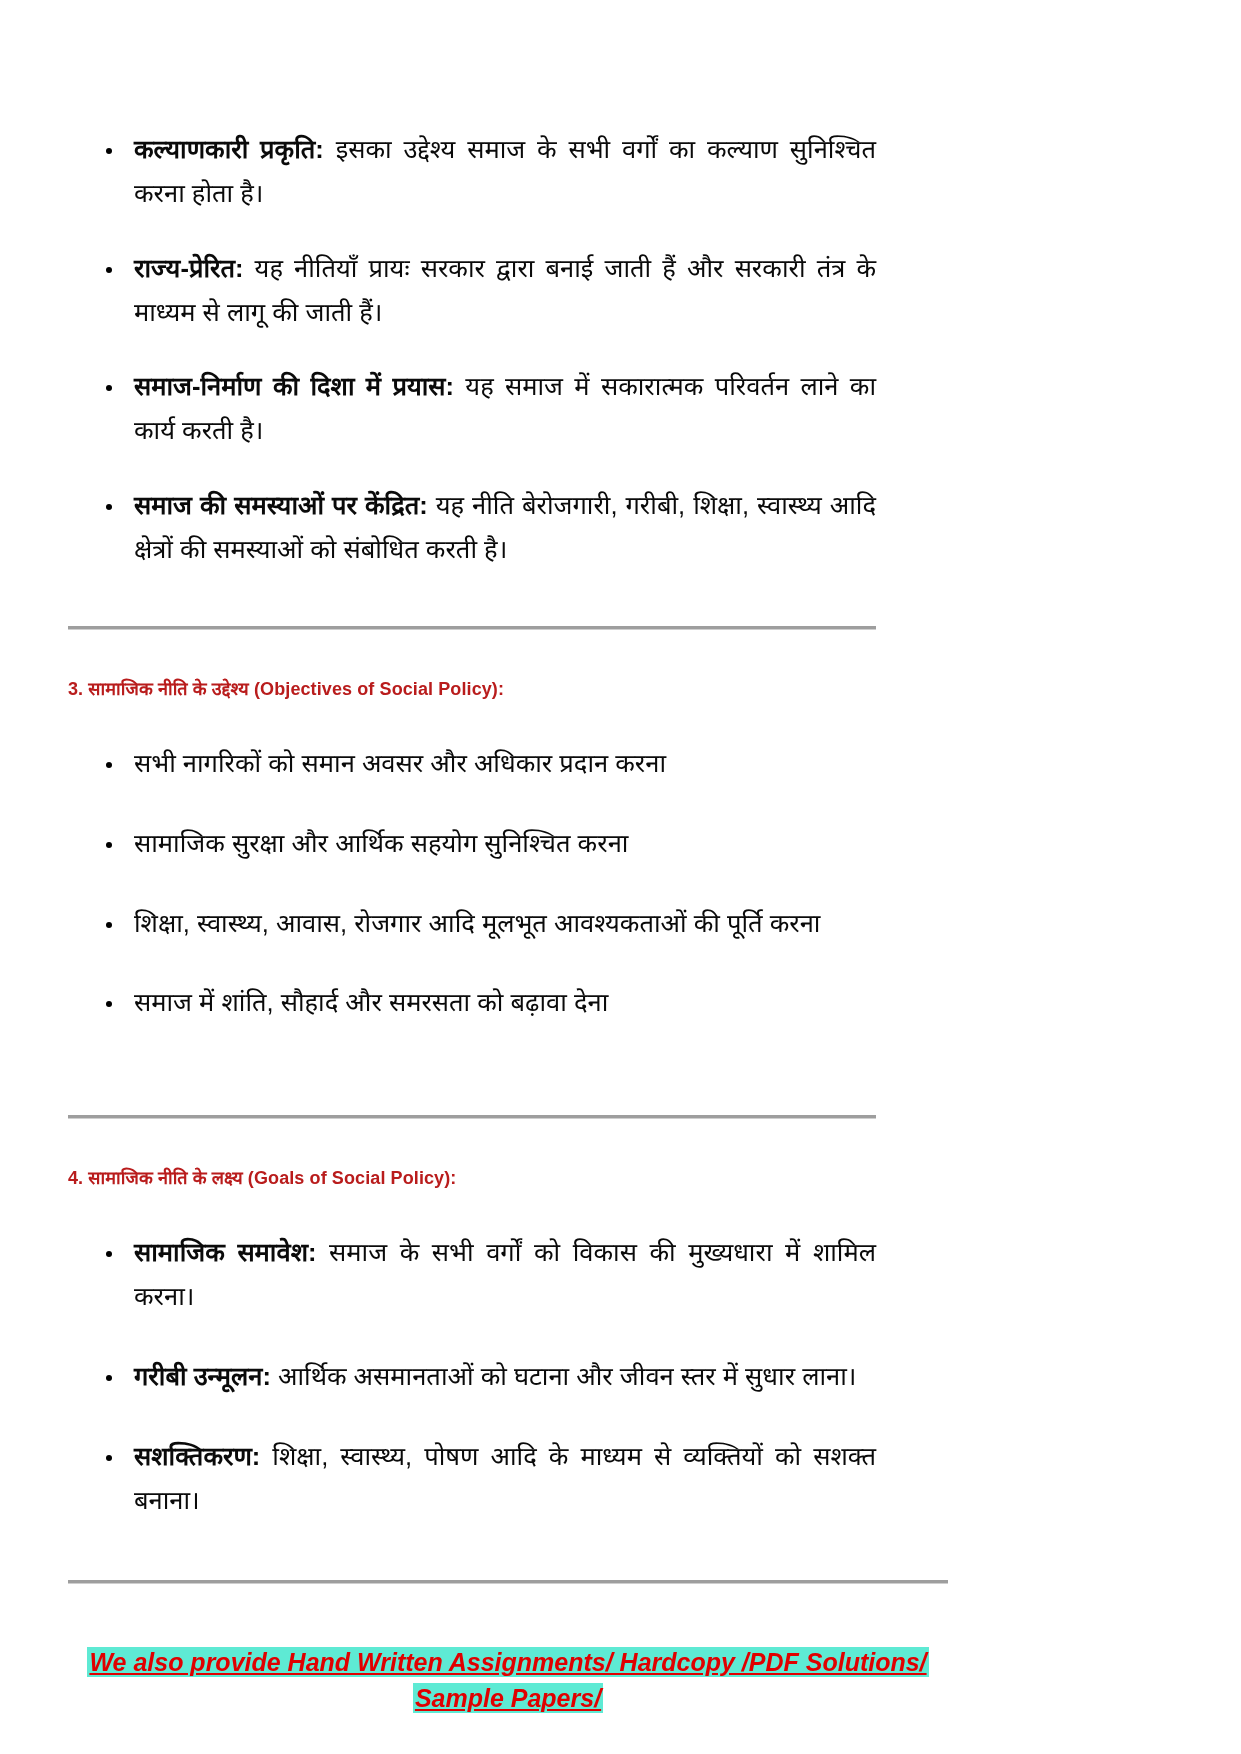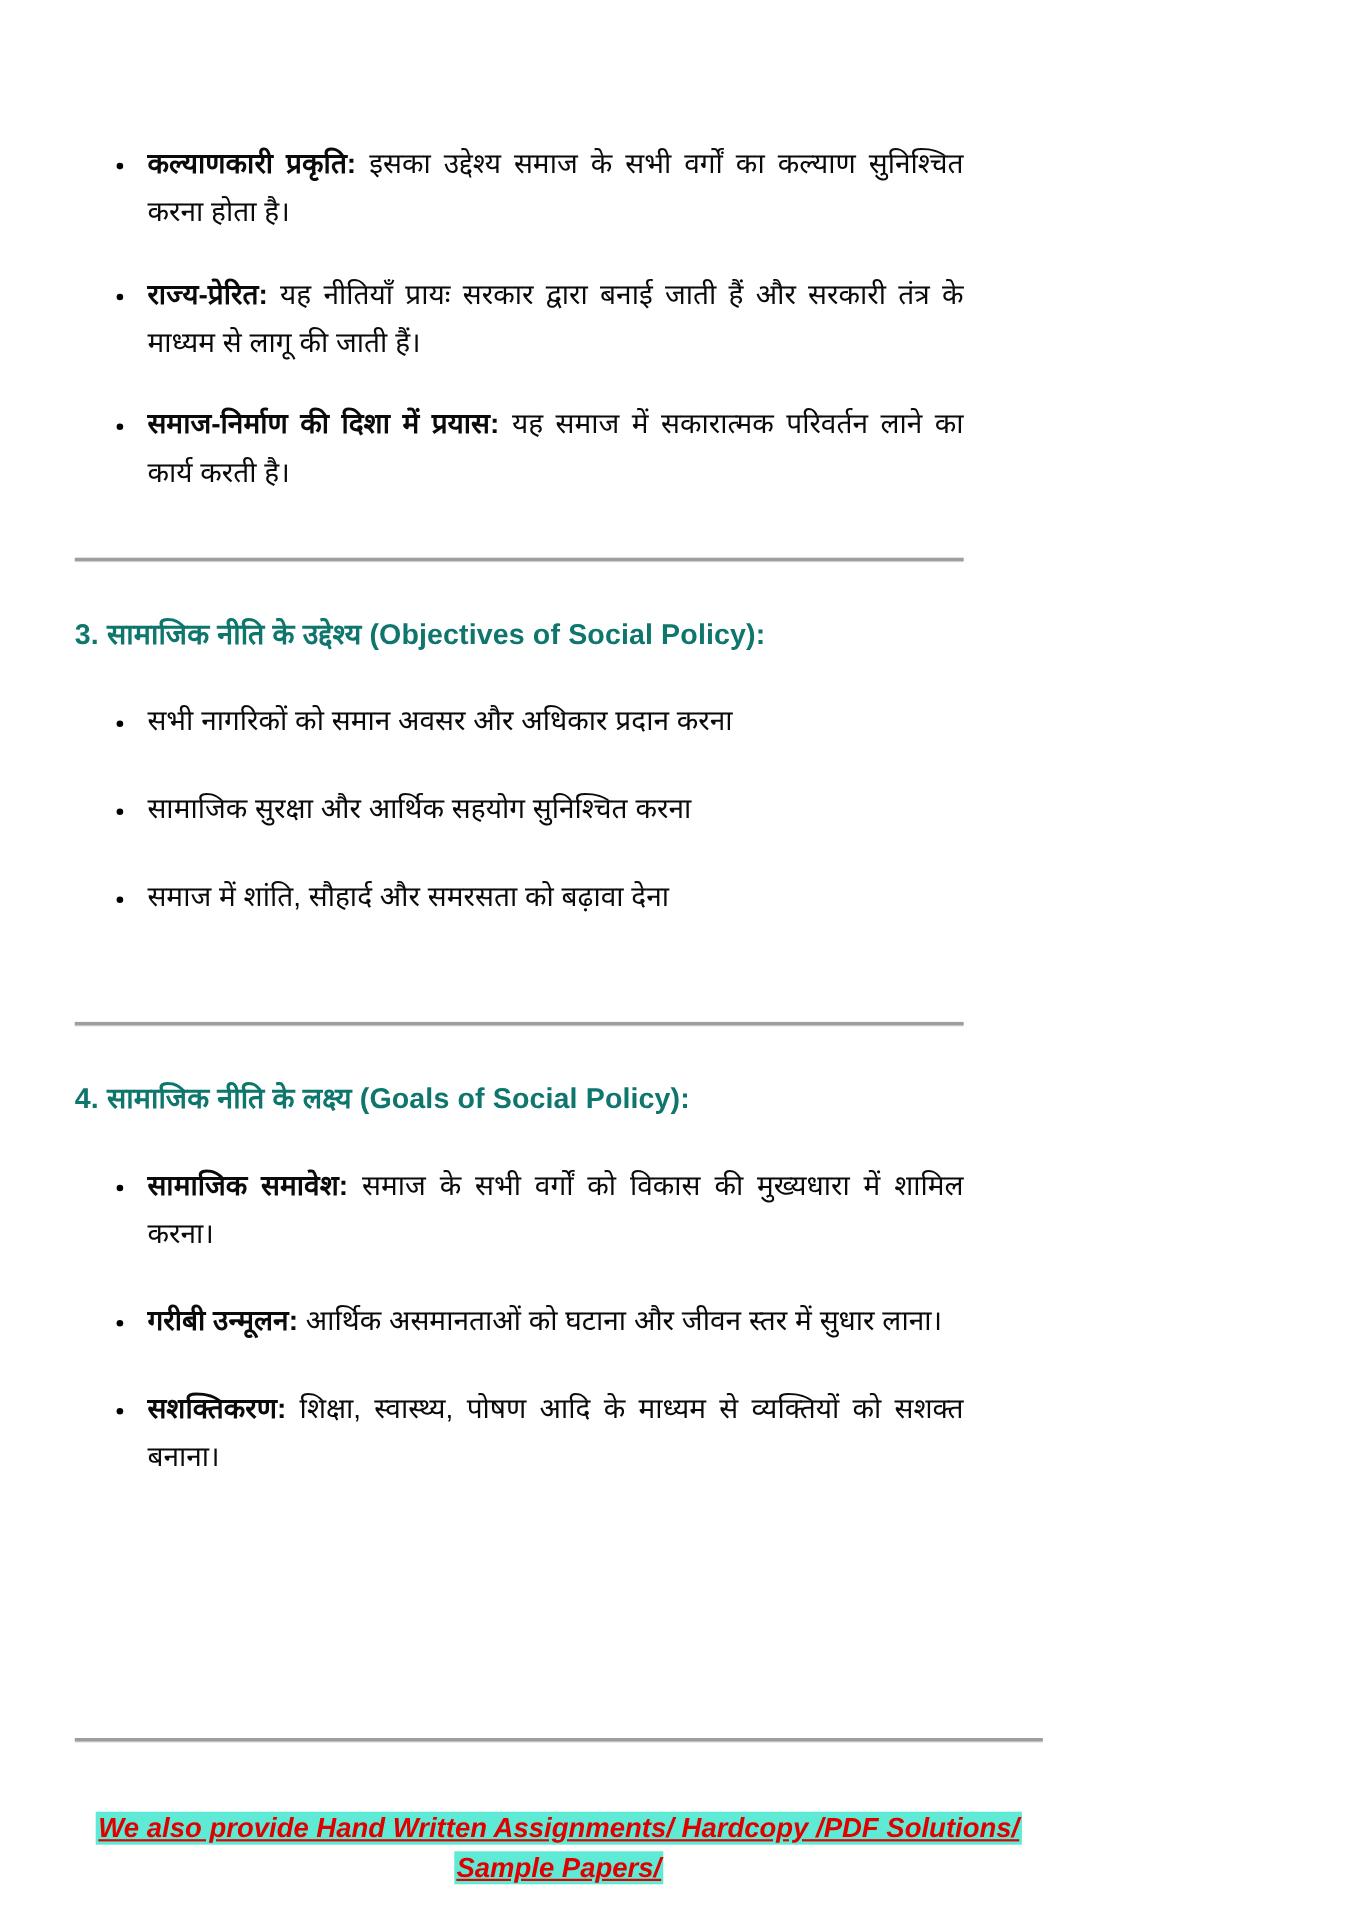--- a/index.html
+++ b/index.html
@@ -64,23 +64,23 @@
     border: 0;
     margin: 0;
     width: 100%;
     box-shadow: 0 1px 0 #cfcfcf;
   }
   .sp-before-rule { height: 54px; }
   .sp-after-rule  { height: 47px; }
 
   
   .section-heading {
-    font-size: 26px;
+    font-size: 18px;
     font-weight: bold;
-    color: #0f766e;
+    color: #b91c1c;
     margin: 0 0 42px 0;
     letter-spacing: 0.1px;
   }
   .section-heading .hi { font-weight: bold; }
   .section-heading .en { font-weight: bold; }
 
   
   .promo-wrap {
     position: absolute;
     left: 0;
@@ -120,33 +120,37 @@
   <ul class="bullets">
     <li>
       <span class="lead">कल्याणकारी प्रकृति:</span><span> इसका उद्देश्य समाज के सभी वर्गों का कल्याण सुनिश्चित करना होता है।</span>
     </li>
     <li>
       <span class="lead">राज्य-प्रेरित:</span><span> यह नीतियाँ प्रायः सरकार द्वारा बनाई जाती हैं और सरकारी तंत्र के माध्यम से लागू की जाती हैं।</span>
     </li>
     <li>
       <span class="lead">समाज-निर्माण की दिशा में प्रयास:</span><span> यह समाज में सकारात्मक परिवर्तन लाने का कार्य करती है।</span>
     </li>
+    <li>
+      <span class="lead">समाज की समस्याओं पर केंद्रित:</span><span> यह नीति बेरोजगारी, गरीबी, शिक्षा, स्वास्थ्य आदि क्षेत्रों की समस्याओं को संबोधित करती है।</span>
+    </li>
   </ul>
 
   <div class="sp-before-rule"></div>
   <div class="rule"></div>
   <div class="sp-after-rule"></div>
 
   <div class="section-heading">
     <span class="hi">3. सामाजिक नीति के उद्देश्य</span><span class="en"> (Objectives of Social Policy):</span>
   </div>
 
   <ul class="bullets tight">
     <li><span>सभी नागरिकों को समान अवसर और अधिकार प्रदान करना</span></li>
     <li><span>सामाजिक सुरक्षा और आर्थिक सहयोग सुनिश्चित करना</span></li>
+    <li><span>शिक्षा, स्वास्थ्य, आवास, रोजगार आदि मूलभूत आवश्यकताओं की पूर्ति करना</span></li>
     <li><span>समाज में शांति, सौहार्द और समरसता को बढ़ावा देना</span></li>
   </ul>
 
   <div class="sp-before-rule"></div>
   <div class="rule"></div>
   <div class="sp-after-rule"></div>
 
   <div class="section-heading">
     <span class="hi">4. सामाजिक नीति के लक्ष्य</span><span class="en"> (Goals of Social Policy):</span>
   </div>

